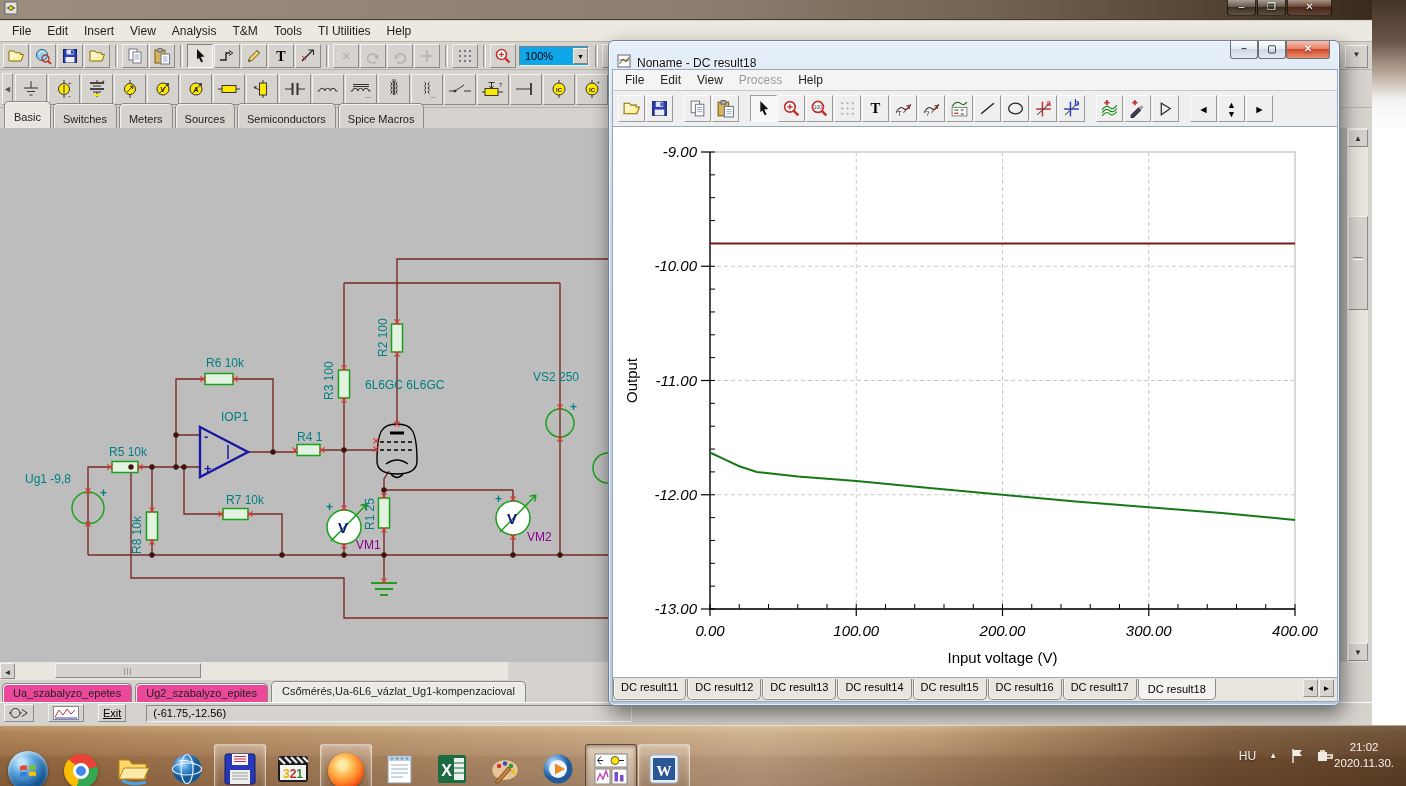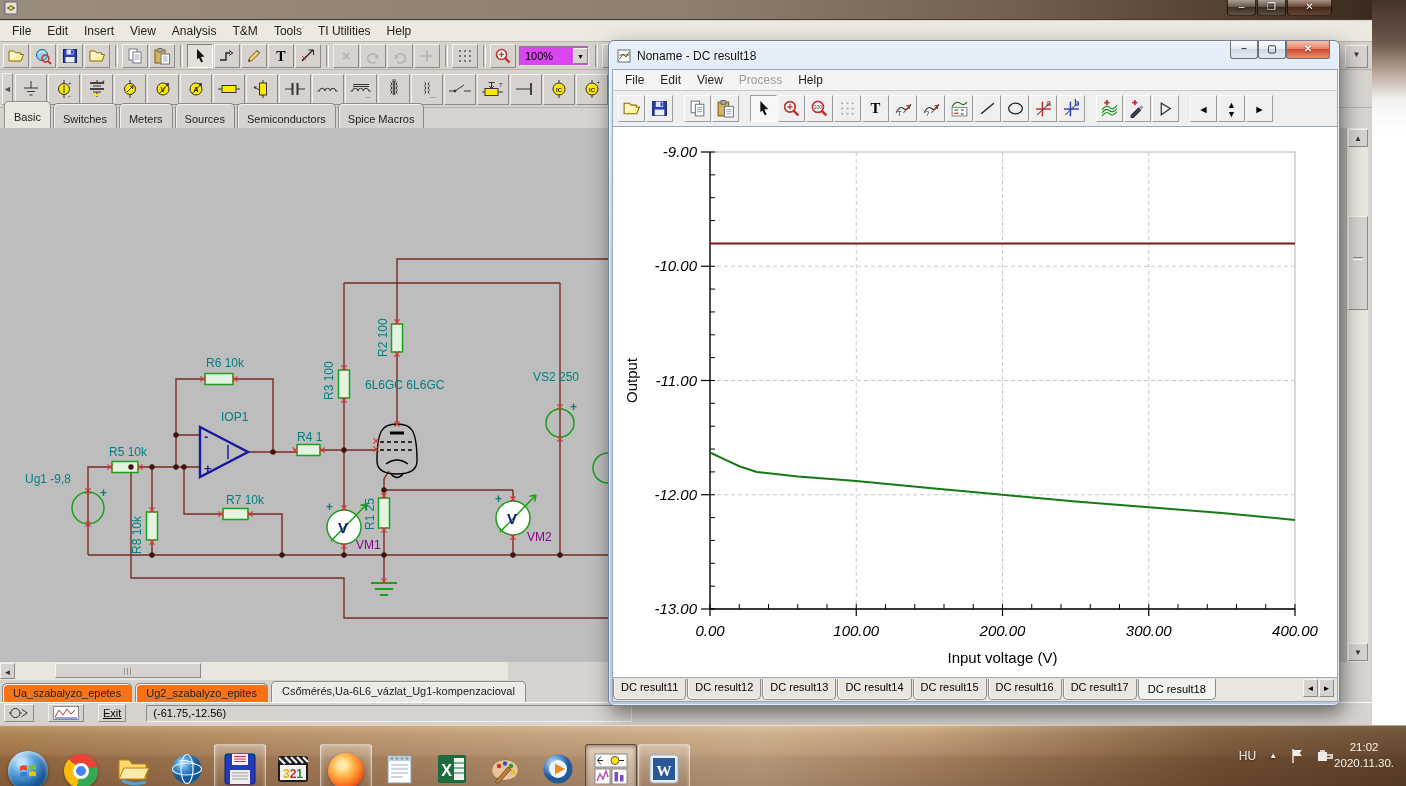--- a/index.html
+++ b/index.html
@@ -24,21 +24,21 @@
     display:flex;align-items:center;padding-left:4px}
   .mitem{font-size:12px;color:#222;padding:2px 8px}
   #main-toolbar{left:0;top:43px;width:1372px;height:27px;background:#d6d3ce;border-bottom:1px solid #b8b4aa;
     display:flex;align-items:center;padding-left:3px}
   .tbtn{width:26px;height:24px;display:flex;align-items:center;justify-content:center;background:#d6d3ce;
     border:1px solid;border-color:#f4f2ee #8a8a8a #8a8a8a #f4f2ee;margin-right:1px;color:#222}
   .tbtn.pressed{border-color:#808080 #ffffff #ffffff #808080;background:#e3e0da}
   .tbtn.disabled{color:#9a9a9a}
   .tbtn.disabled svg{opacity:.55;filter:grayscale(1)}
   .tsep{width:3px;height:22px;border-left:1px solid #969288;border-right:1px solid #fff;margin:0 4px}
-  .zoomsel{width:70px;height:20px;background:#d946ef;border:1px solid;border-color:#808080 #f4f2ee #f4f2ee #808080;
+  .zoomsel{width:70px;height:20px;background:#0ea5e9;border:1px solid;border-color:#808080 #f4f2ee #f4f2ee #808080;
     display:flex;align-items:center;font-size:11px;padding-left:5px;margin:0 2px}
   .zoomsel .dd{margin-left:auto;width:15px;height:16px;background:#d6d3ce;border:1px solid;
     border-color:#f4f2ee #808080 #808080 #f4f2ee;font-size:7px;text-align:center;line-height:15px}
 
   #component-bar{left:0;top:71px;width:1372px;height:37px;background:#d6d3ce;border-bottom:1px solid #b8b4aa;
     display:flex;align-items:center}
   #cb-arrow{width:11px;height:32px;border:1px solid;border-color:#f4f2ee #8a8a8a #8a8a8a #f4f2ee;
     font-size:9px;display:flex;align-items:center;justify-content:center;margin:0 2px;color:#555}
   .cbtn{width:32px;height:31px;display:flex;align-items:center;justify-content:center;background:#d6d3ce;
     border:1px solid;border-color:#f4f2ee #8a8a8a #8a8a8a #f4f2ee;margin-right:1px}
@@ -62,35 +62,35 @@
   #vthumb{position:absolute;left:1px;top:88px;width:20px;height:94px;background:#d6d3ce;
     border:1px solid;border-color:#f4f2ee #8a8a8a #8a8a8a #f4f2ee}
   #vthumb i{display:block;width:10px;margin:40px auto 0;border-top:1px solid #888;border-bottom:1px solid #fff;height:3px}
   #tb-overflow{left:1345px;top:45px;width:23px;height:23px}
 
   
   #hscroll{left:0;top:662px;width:508px;height:18px;background:#e9e6df;display:flex;align-items:center}
   #hthumb{position:absolute;left:55px;top:1px;width:146px;height:15px;background:#d6d3ce;
     border:1px solid;border-color:#f4f2ee #8a8a8a #8a8a8a #f4f2ee;text-align:center;font-size:8px;color:#777;line-height:14px;letter-spacing:1px}
   #sheet-tabs{left:0;top:681px;width:1372px;height:21px;background:#d6d3ce;display:flex;align-items:flex-end;padding-left:2px}
-  .stab{font-size:11px;color:#222;background:#f97316;border:1px solid #8a8a8a;border-bottom:none;
+  .stab{font-size:11px;color:#222;background:#ec4899;border:1px solid #8a8a8a;border-bottom:none;
     border-radius:5px 5px 0 0;padding:3px 10px;margin-right:3px;white-space:nowrap;box-shadow:inset 1px 1px 0 #f4f2ee}
   .stab.active{background:#eceae4;position:relative;z-index:2;padding-bottom:5px}
   #statusbar{left:0;top:702px;width:1372px;height:21px;background:#d6d3ce;border-top:1px solid #fff;
     display:flex;align-items:center;padding-left:4px}
   .statbtn{height:18px;background:#d6d3ce;border:1px solid;border-color:#f4f2ee #8a8a8a #8a8a8a #f4f2ee;
     display:flex;align-items:center;justify-content:center;margin-right:14px;font-size:11px;padding:0 4px}
   #coord-field{height:17px;border:1px solid;border-color:#8a8a8a #f4f2ee #f4f2ee #8a8a8a;
     font-size:11px;padding:1px 6px;width:486px;margin-left:6px;background:#d6d3ce}
 
   
   #plot-window{left:608px;top:40px;width:732px;height:666px;border-radius:6px;
     background:linear-gradient(180deg,#e7f0fa,#c3d5e7 30%,#b6c9dd);
     border:1px solid #70829a;box-shadow:inset 0 0 0 1px rgba(255,255,255,.65),3px 8px 20px rgba(0,0,0,.5);z-index:10}
-  #plot-titlebar{position:absolute;left:0;top:8px;width:100%;height:27px;display:flex;align-items:flex-start;padding-left:8px}
+  #plot-titlebar{position:absolute;left:0;top:8px;width:100%;height:27px;display:flex;align-items:center;padding-left:8px}
   #plot-title{font-size:12px;color:#111;margin-left:6px;text-shadow:0 0 3px #fff}
   #plot-capbtns{position:absolute;right:9px;top:0;display:flex}
   .pcap{width:28px;height:18px;border:1px solid #6f6f6f;border-top:none;border-radius:0 0 3px 3px;
     background:linear-gradient(180deg,#fdfeff,#e7edf5 45%,#cfd9e6 50%,#e3ebf5);color:#444;
     font-size:10px;line-height:16px;text-align:center;margin-left:0px;font-weight:bold}
   .pcap.close{width:44px;color:#fff;background:linear-gradient(180deg,#f7c0ad,#e8836a 45%,#cf4a2e 50%,#e8906f);text-shadow:0 1px 2px #802010}
   #plot-menubar{position:absolute;left:3px;top:28px;width:726px;height:22px;background:#f4f4f4;
     border:1px solid #98a8ba;border-bottom:1px solid #c8c8c8;display:flex;align-items:center;padding-left:4px}
   #plot-menubar .mitem{font-size:12px}
   .mitem.disabled{color:#9c9c9c}

